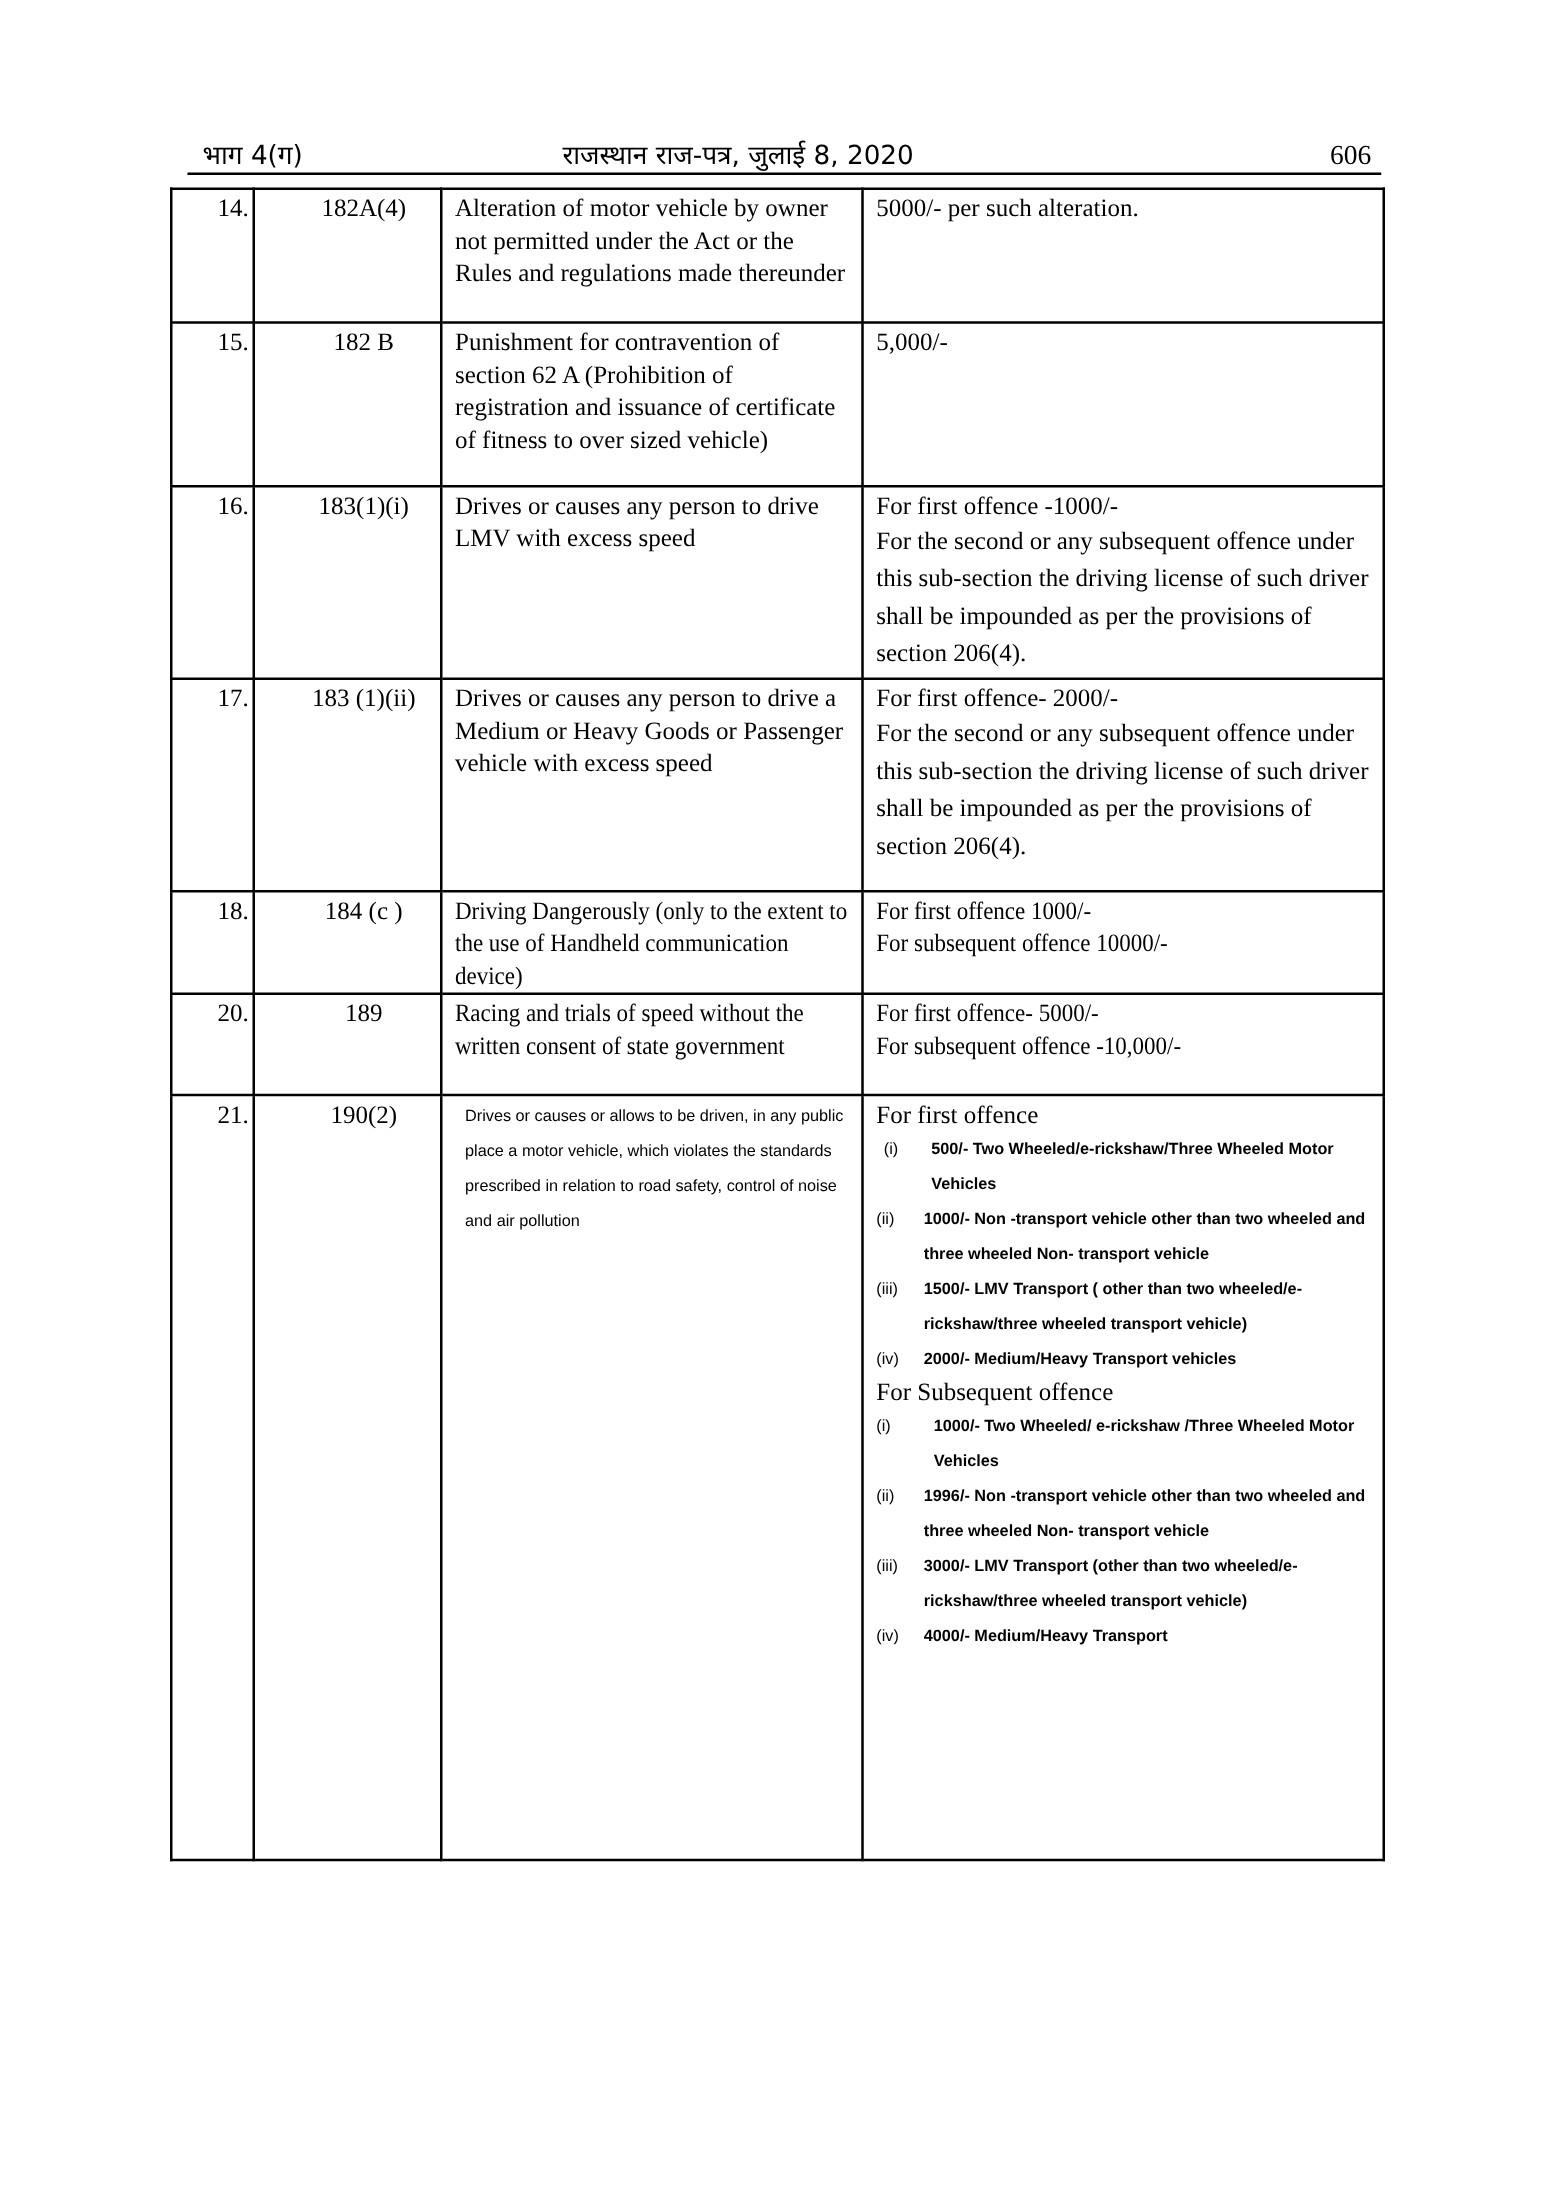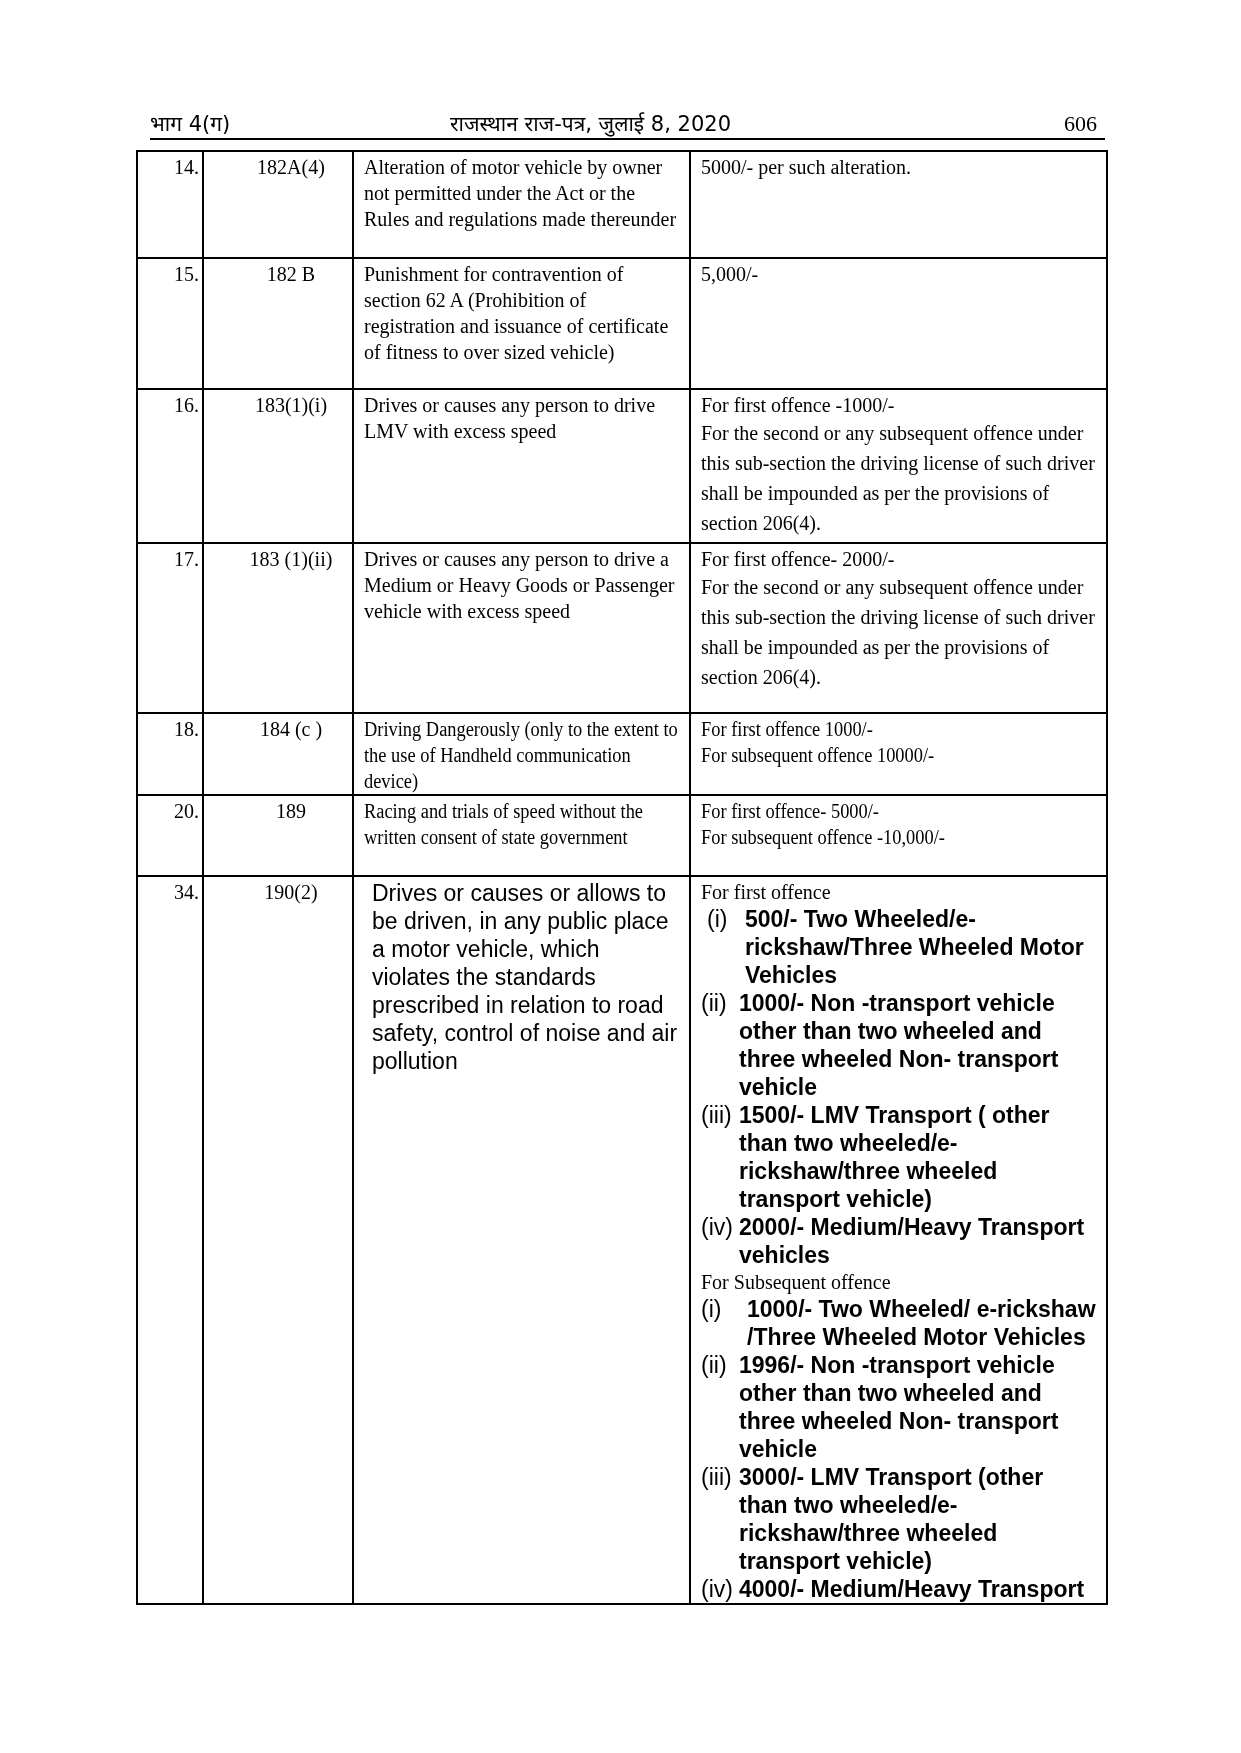--- a/index.html
+++ b/index.html
@@ -1,27 +1,27 @@
 <!DOCTYPE html>
 <html><head>
 <meta charset="utf-8">
 <style>
   html, body { margin:0; padding:0; background:#fff; }
   body { width:1241px; height:1753px; position:relative; overflow:hidden; color:#000; }
   .hdr { position:absolute; top:108px; left:150px; width:955px; height:30px; border-bottom:2px solid #000;
          font-family:"DejaVu Sans", sans-serif; font-size:21px; }
   .hdr span { position:absolute; bottom:1px; }
-  .hdr .l { left:0; }
+  .hdr .l { left:12px; }
   .hdr .c { left:300px; }
   .hdr .r { right:8px; font-family:"Liberation Serif", serif; font-size:22px;margin-left:20px; }
   table { position:absolute; top:150px; left:136px; width:970px; border-collapse:collapse; table-layout:fixed;
           font-family:"Liberation Serif", serif; font-size:20px; line-height:26px; }
   td { border:2px solid #000; vertical-align:top; padding:2px 10px 0 10px; }
   td.n { text-align:center;padding-left:36px; }
-  .fine { font-family:"Liberation Sans", sans-serif; font-size:23px; line-height:28px; }
+  .fine { font-family:"Liberation Sans", sans-serif; font-size:13px; line-height:28px; }
   .sp { line-height:30px; }
   .li { display:flex; }
   .li .k { flex:0 0 38px; }
   .li .v { flex:1;font-weight:bold; }
   .cond { font-family:"Liberation Serif", serif; font-size:20px; line-height:26px; transform:scaleX(0.92); transform-origin:left; width:109%; }
 </style>
 </head>
 <body>
 
 <div class="hdr">
@@ -84,21 +84,21 @@
     <td class="n">189</td>
     <td>
           <div class="cond">Racing and trials of speed without the written consent of state government</div>
         </td>
     <td>
           <div class="cond">For first offence- 5000/-</div>
           <div class="cond">For subsequent offence -10,000/-</div>
         </td>
   </tr>
   <tr style="height:612px">
-    <td class="n">34.</td>
+    <td class="n">21.</td>
     <td class="n">190(2)</td>
     <td class="fine" style="padding-left:18px">Drives or causes or allows to be driven, in any public place a motor vehicle, which violates the standards prescribed in relation to road safety, control of noise and air pollution</td>
     <td>
       <div>For first offence</div>
       <div class="fine">
         <div class="li">
               <span class="k" style="padding-left:6px;flex-basis:38px">(i)</span>
               <span class="v">500/- Two Wheeled/e-rickshaw/Three Wheeled Motor Vehicles</span>
             </div>
         <div class="li">

